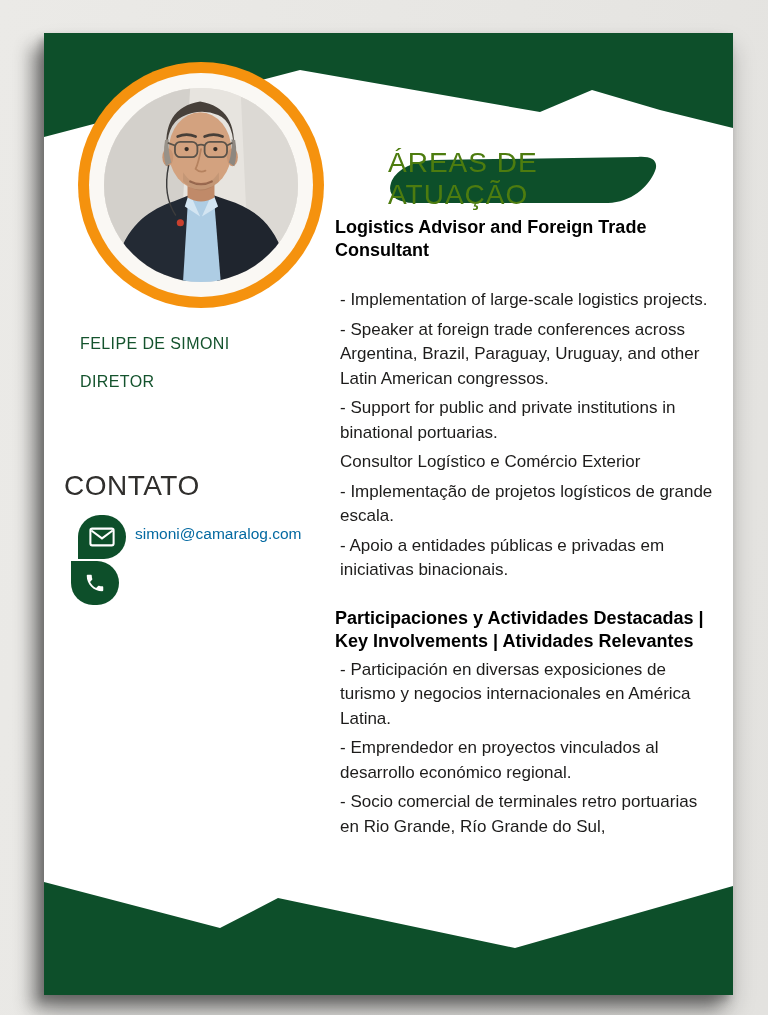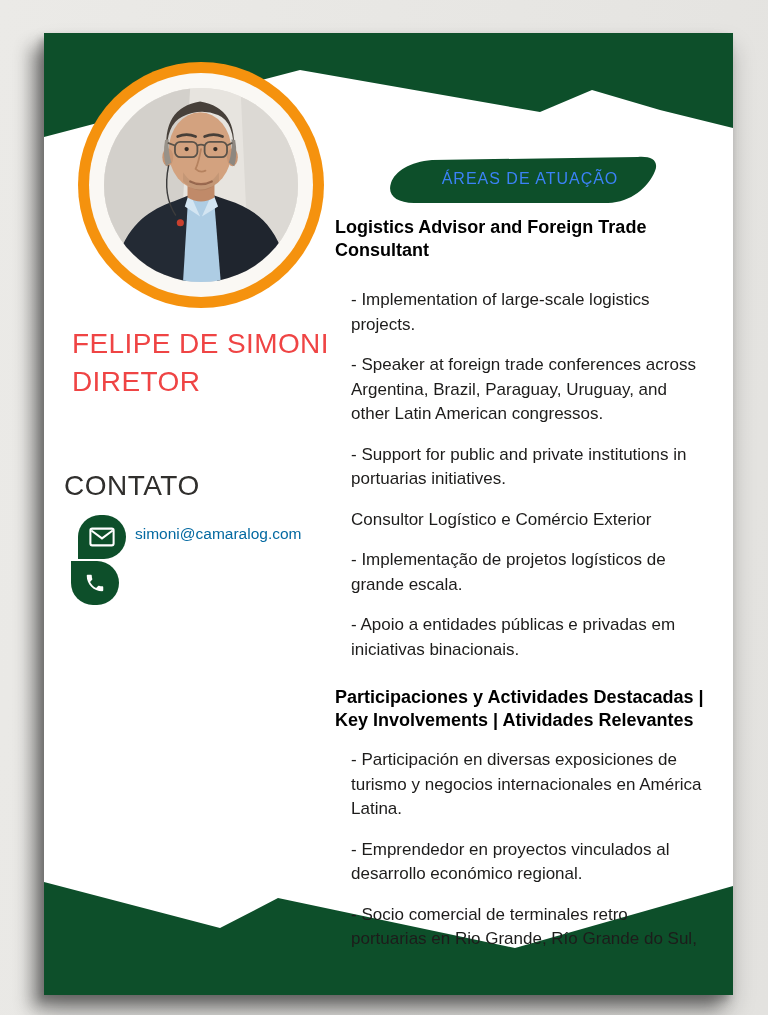--- a/index.html
+++ b/index.html
@@ -23,44 +23,44 @@
   
   .photo-ring {
     position:absolute; left:34px; top:29px; width:246px; height:246px;
     border-radius:50%; background:#f5920e; z-index:3;
   }
   .photo-gap { position:absolute; inset:11px; border-radius:50%; background:#faf8f4; }
   .photo-img { position:absolute; inset:15px; border-radius:50%; overflow:hidden; background:#e5e2dd; }
   .photo-img svg { display:block; width:100%; height:100%; }
 
   
-  .name-block { position:absolute; left:28px; top:292px; z-index:2; color:#ef4444;
-    font-size:28px; line-height:38px; letter-spacing:0.4px; }
+  .name-block { position:absolute; left:36px; top:292px; z-index:2; color:#14532d;
+    font-size:16px; line-height:38px; letter-spacing:0.4px; }
   .contact-heading { position:absolute; left:20px; top:437px; width:290px; text-align:left;
     font-size:28px; color:#302f2d; letter-spacing:0.5px; z-index:2; }
   .leaf { position:absolute; width:48px; height:44px; background:#0d4f2a; z-index:2;
     display:flex; align-items:center; justify-content:center; }
   .leaf-mail { left:34px; top:482px; border-radius:24px 24px 24px 0; }
   .leaf-phone { left:27px; top:528px; border-radius:0 24px 24px 24px; }
   .contact-text { position:absolute; z-index:2; color:#0369a1; }
   .contact-mail-text { left:91px; top:492px; font-size:15.5px; }
   .contact-phone-text { left:84px; top:537px; font-size:18.5px; }
 
   
   .banner-wrap { position:absolute; left:344px; top:123px; width:284px; height:48px; z-index:2; }
   .banner-wrap svg { position:absolute; inset:0; }
   .banner-label { position:absolute; inset:0; display:flex; align-items:center; justify-content:center;
-    color:#3b82f6; font-size:16px; letter-spacing:1px; padding-bottom:2px; }
+    color:#4d7c0f; font-size:28px; letter-spacing:1px; padding-bottom:2px; }
 
   
   .rightcol { position:absolute; left:291px; top:183px; width:386px; z-index:2;
     color:#1d1c1b; font-size:17px; line-height:24.5px; }
   .rc-h { font-weight:bold; color:#000; font-size:18px; line-height:23px; margin-bottom:26px; }
   .rc-h2 { font-weight:bold; color:#000; font-size:18px; line-height:23px; margin-top:24px; }
-  .rightcol p { margin:16px; }
+  .rightcol p { margin:5px; }
 </style>
 </head>
 <body>
 
 <div class="canvas">
   <div class="page">
 
     <svg class="band band-top" width="689" height="140" viewBox="0 0 689 140">
       <polygon points="0,0 689,0 689,95 616,77 548,57 496,79 256,37 0,104" fill="#0d4f2a"></polygon>
     </svg>
@@ -144,21 +144,21 @@
       <svg viewBox="0 0 284 48">
         <path d="M44 4 L250 1 C264 0 271 5 267 15 C260 32 243 46 220 47 L26 47 C8 47 -1 39 3 27 C7 15 22 6 44 4 Z" fill="#0d4f2a"></path>
       </svg>
       <div class="banner-label">ÁREAS DE ATUAÇÃO</div>
     </div>
 
     <div class="rightcol">
       <div class="rc-h">Logistics Advisor and Foreign Trade Consultant</div>
       <p>- Implementation of large-scale logistics projects.</p>
       <p>- Speaker at foreign trade conferences across Argentina, Brazil, Paraguay, Uruguay, and other Latin American congressos.</p>
-      <p>- Support for public and private institutions in portuarias initiatives.</p>
+      <p>- Support for public and private institutions in binational portuarias.</p>
       <p>Consultor Logístico e Comércio Exterior</p>
       <p>- Implementação de projetos logísticos de grande escala.</p>
       <p>- Apoio a entidades públicas e privadas em iniciativas binacionais.</p>
       <div class="rc-h2">Participaciones y Actividades Destacadas | Key Involvements | Atividades Relevantes</div>
       <p>- Participación en diversas exposiciones de turismo y negocios internacionales en América Latina.</p>
       <p>- Emprendedor en proyectos vinculados al desarrollo económico regional.</p>
       <p>- Socio comercial de terminales retro portuarias en Rio Grande, Río Grande do Sul,</p>
     </div>
 
   </div>

